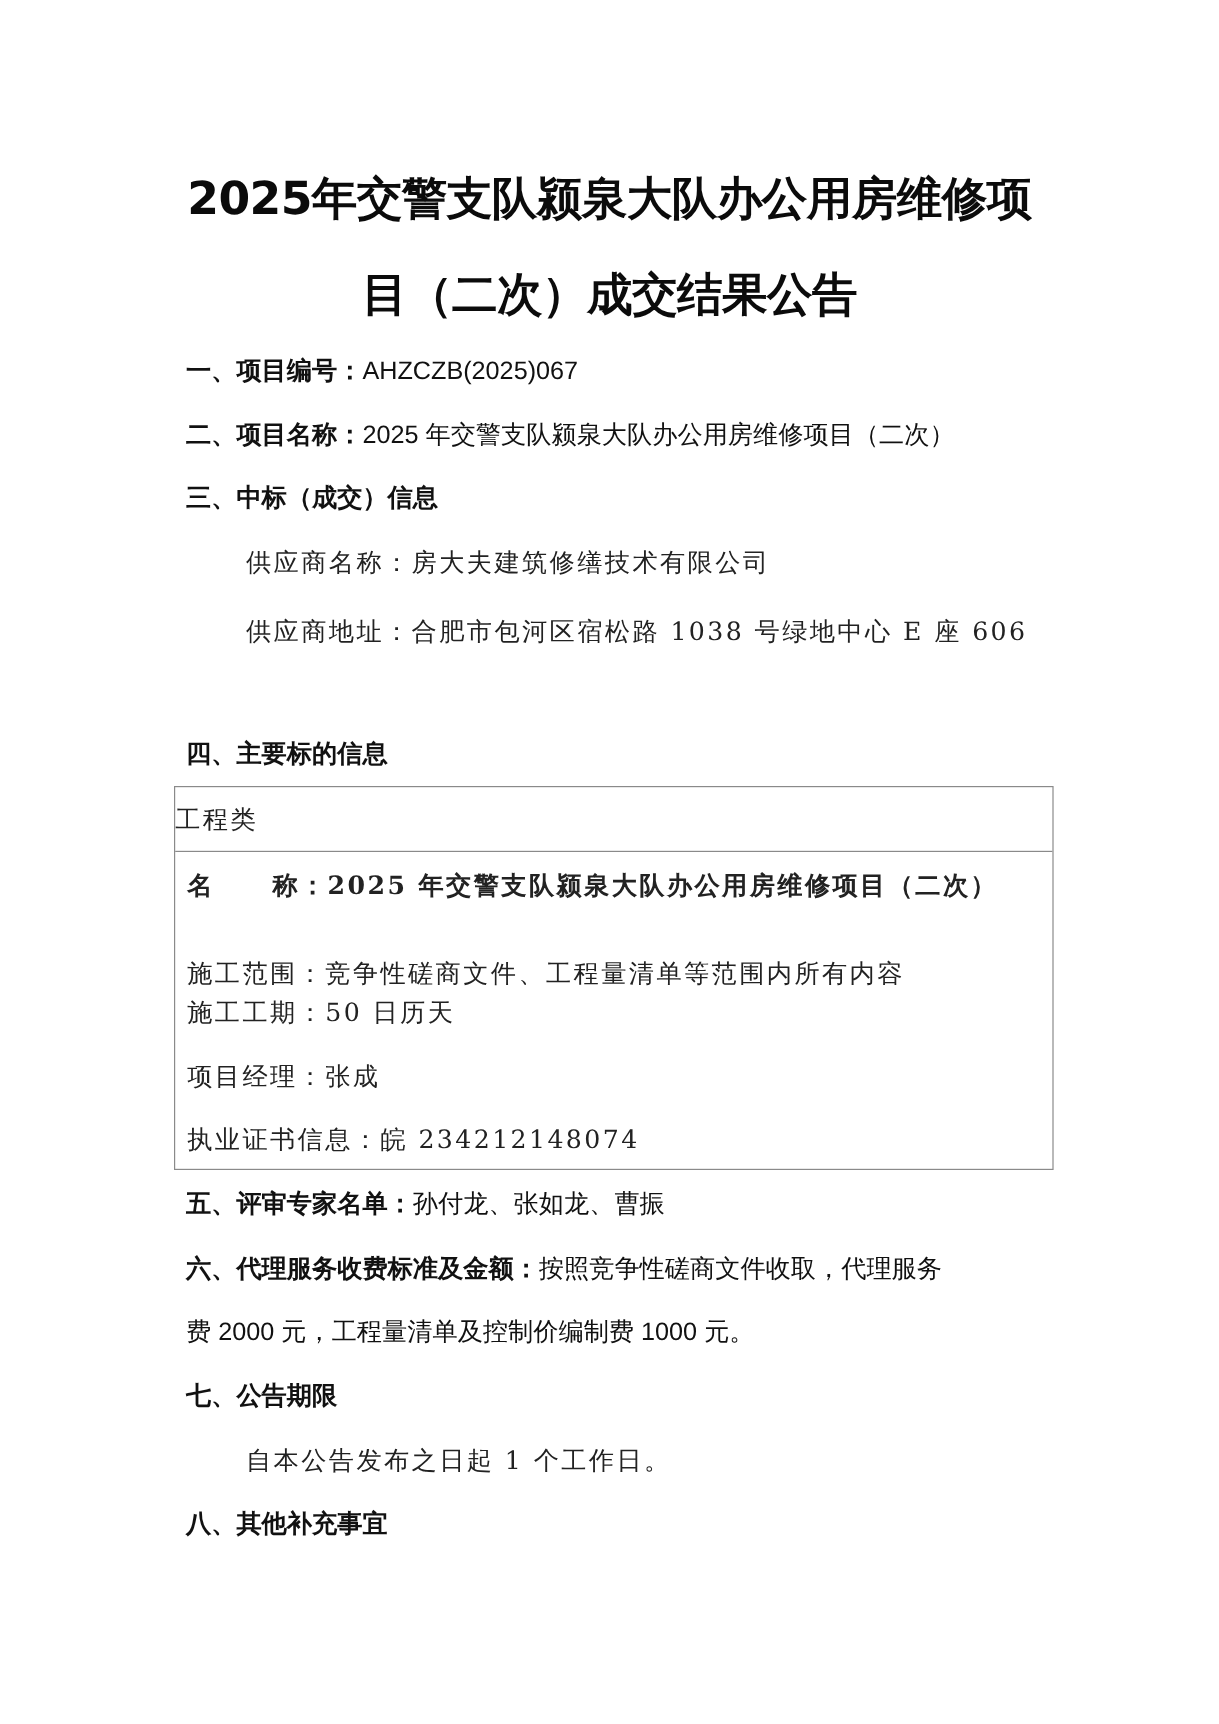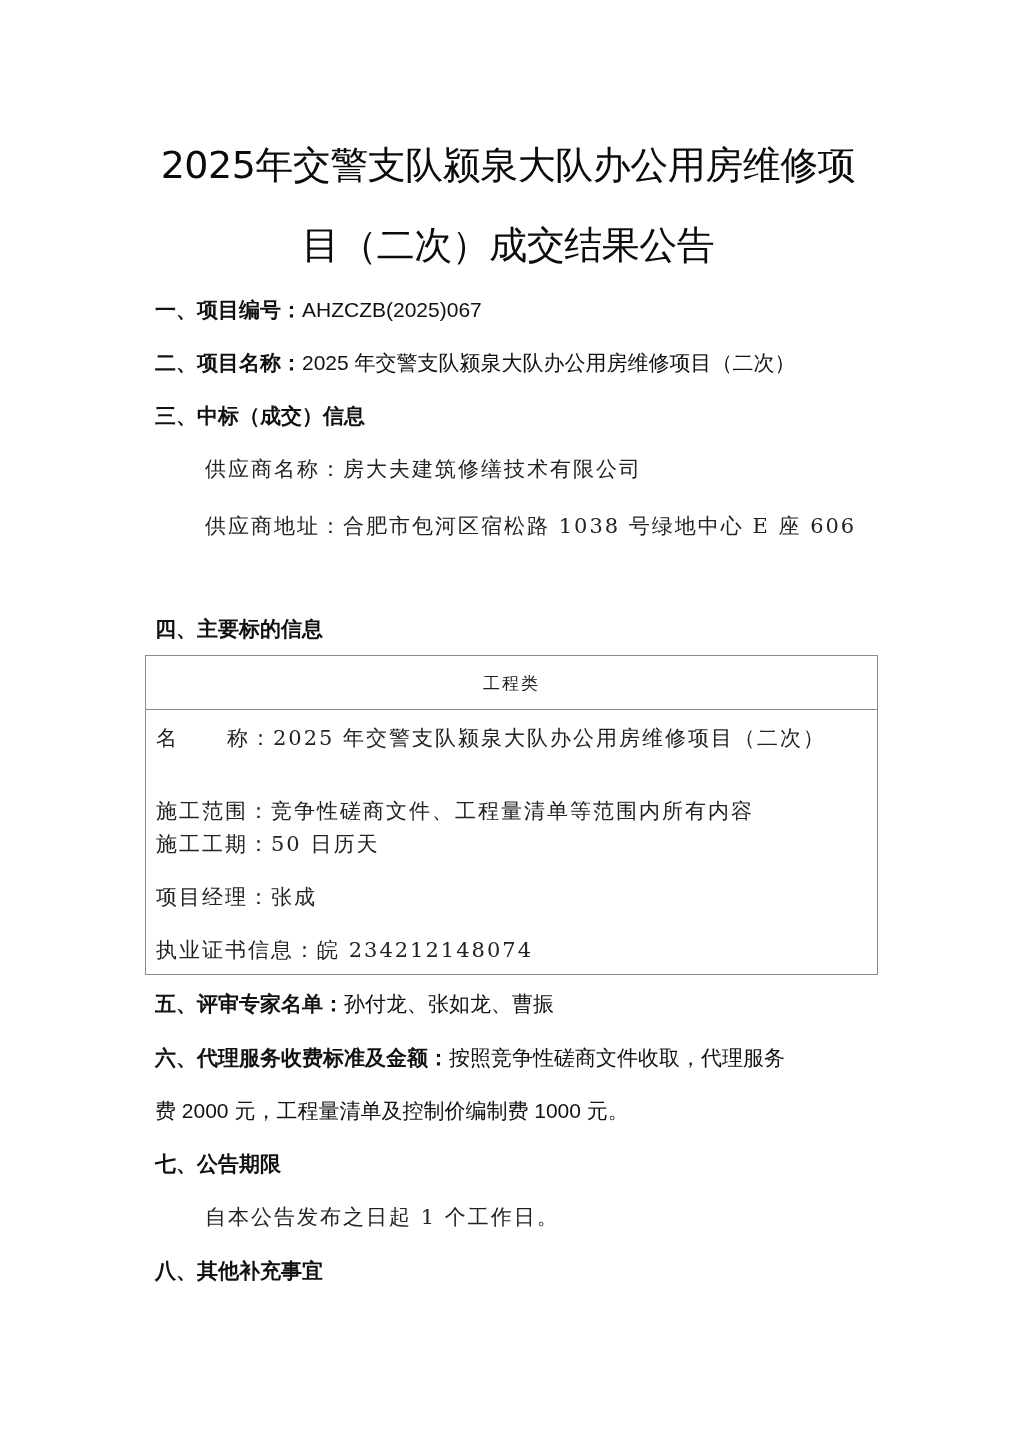--- a/index.html
+++ b/index.html
@@ -20,21 +20,21 @@
       width: 1016px;
       height: 1437px;
       background: #ffffff;
     }
     .title {
       position: absolute;
       left: 0;
       width: 1016px;
       text-align: center;
       font-family: "DejaVu Sans", sans-serif;
-      font-weight: normal;
+      font-weight: bold;
       font-size: 38px;
       letter-spacing: -0.5px;
       color: #0b0b0b;
       white-space: nowrap;
     }
     .title.l1 { top: 140px; }
     .title.l2 { top: 220px; }
 
     .h {
       position: absolute;
@@ -73,23 +73,23 @@
       border: 1.5px solid #8a8a8a;
       box-sizing: border-box;
     }
     .tbl-head {
       position: absolute;
       left: 0; top: 0;
       width: 100%;
       height: 54px;
       border-bottom: 1.5px solid #8a8a8a;
       box-sizing: border-box;
-      text-align: center;
+      text-align: left;
       font-family: "DejaVu Serif", serif;
-      font-size: 17px;
+      font-size: 21px;
       line-height: 54px;
       letter-spacing: 2px;
       color: #222;
     }
     .tr {
       position: absolute;
       left: 10px;
       font-family: "DejaVu Serif", serif;
       font-size: 21px;
       color: #222;
@@ -128,21 +128,21 @@
   </div>
 
 
   <div class="h" style="top:615px;">
     <span class="lbl">四、主要标的信息</span>
   </div>
 
   <div class="tbl">
     <div class="tbl-head">工程类</div>
 
-    <div class="tr" style="top:68px;">
+    <div class="tr" style="top:68px;font-weight:bold;">
       <span>名</span><span class="sp"></span><span>称：</span><span>2025 年交警支队颍泉大队办公用房维修项目（二次）</span>
     </div>
 
     <div class="tr" style="top:121px;margin-top:20px;">
       <span>施工范围：</span><span>竞争性磋商文件、工程量清单等范围内所有内容</span>
     </div>
 
     <div class="tr" style="top:174px;">
       <span>施工工期：</span><span>50 日历天</span>
     </div>

